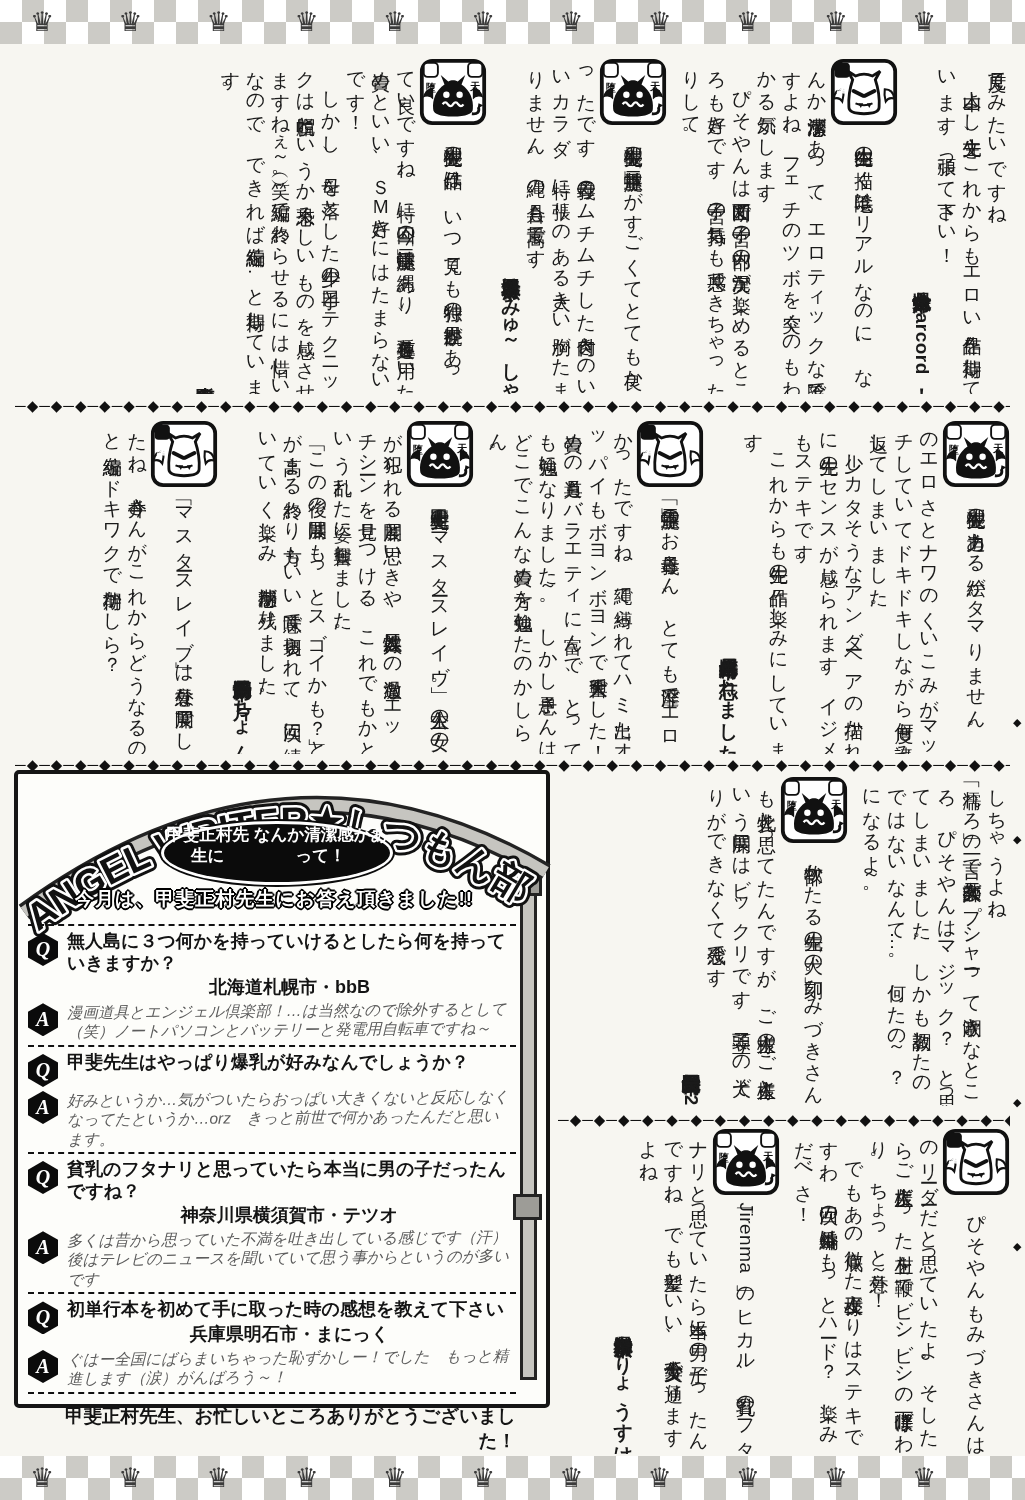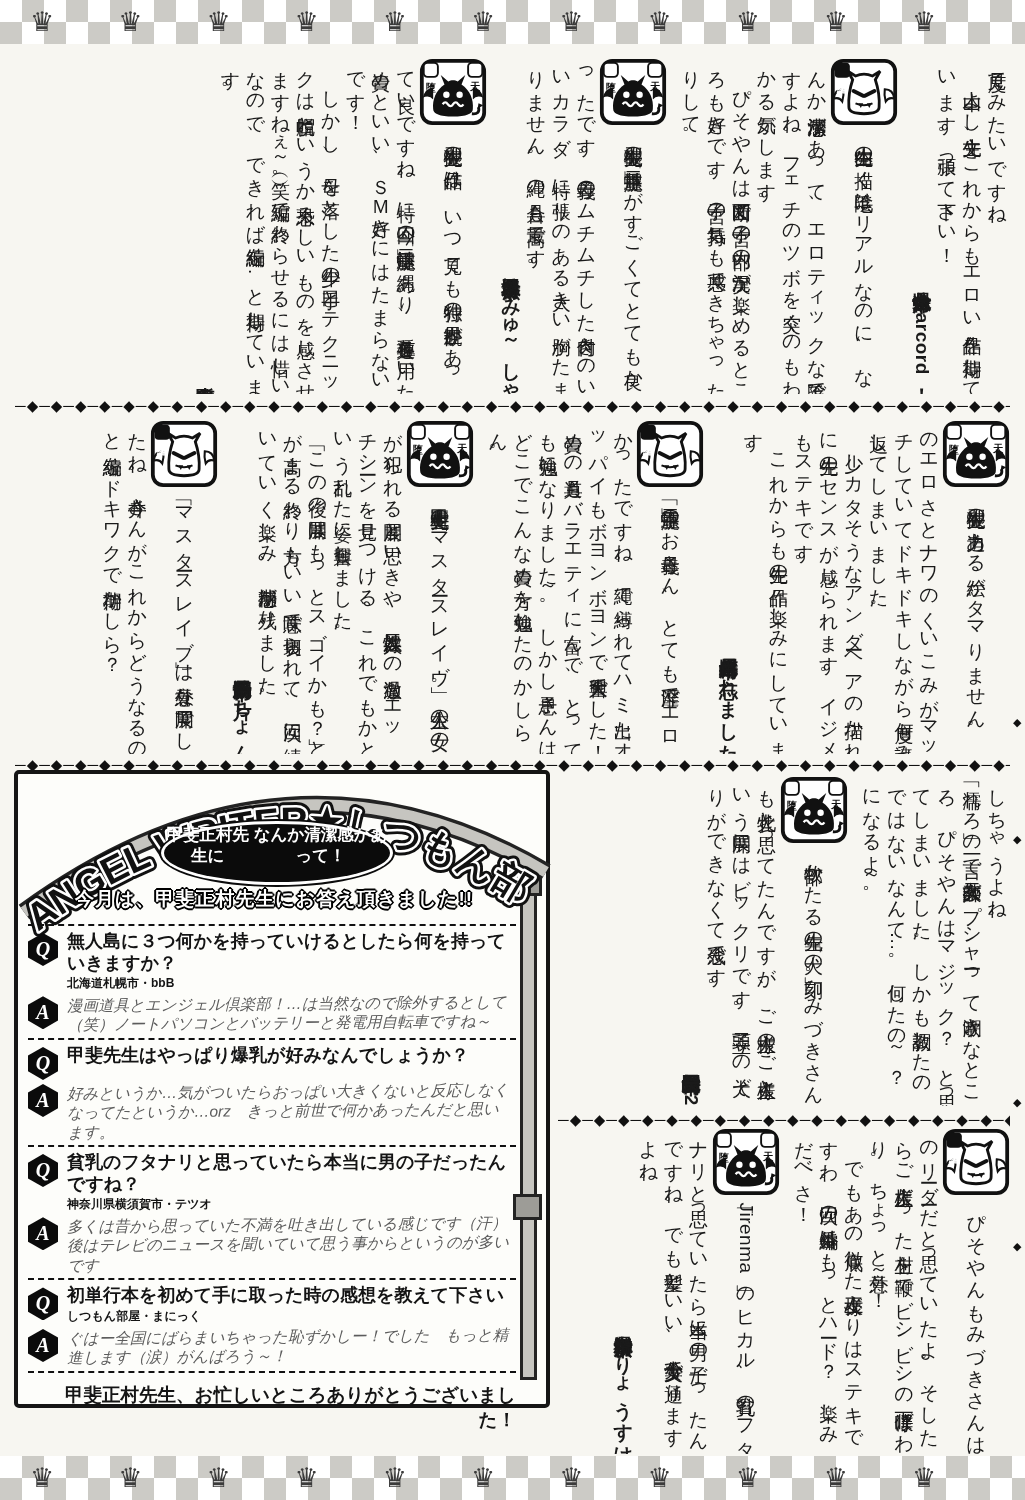--- a/index.html
+++ b/index.html
@@ -80,21 +80,21 @@
   .qrow,.arow{display:flex;gap:9px;align-items:flex-start;}
   .arow{margin-top:2px;}
   .badge{
     flex:0 0 30px;width:30px;height:33px;margin-top:2px;
     clip-path:polygon(50% 0,100% 26%,100% 74%,50% 100%,0 74%,0 26%);
     background:#0b0b0b;color:#fff;display:flex;align-items:center;justify-content:center;
     font-family:"Liberation Serif",serif;font-style:italic;font-weight:700;font-size:20px;
   }
   .qbody{flex:1;}
   .qtext{font-weight:700;font-size:18px;line-height:1.2;margin:0;}
-  .qsender{text-align:left;font-weight:700;font-size:12px;margin:1px 2px 0 0;}
+  .qsender{text-align:center;font-weight:700;font-size:18px;margin:1px 2px 0 0;}
   .atext{margin:0;font-size:15.5px;line-height:1.25;color:#5c5c5c;
     font-style:italic;transform:rotate(-0.5deg);}
   .qa-footer{border-top:2px dashed #111;text-align:right;font-weight:700;
     font-size:18.5px;padding:9px 0 2px;flex:0 0 auto;}
   .defs-holder{position:absolute;width:0;height:0;overflow:hidden;}
 </style>
 </head>
 <body>
 
 <svg class="defs-holder" aria-hidden="true">
@@ -284,21 +284,21 @@
       <div class="arow">
         <div class="badge">A</div>
         <p class="atext">多くは昔から思っていた不満を吐き出している感じです（汗）後はテレビのニュースを聞いていて思う事からというのが多いです</p>
       </div>
     </div>
     <div class="qa-item">
       <div class="qrow">
         <div class="badge">Q</div>
         <div class="qbody">
           <p class="qtext">初単行本を初めて手に取った時の感想を教えて下さい</p>
-          <div class="qsender">しつもん部屋・まにっく</div>
+          <div class="qsender">兵庫県明石市・まにっく</div>
         </div>
       </div>
       <div class="arow">
         <div class="badge">A</div>
         <p class="atext">ぐはー全国にばらまいちゃった恥ずかしー！でした　もっと精進します（涙）がんばろう～！</p>
       </div>
     </div>
     <div class="qa-footer">甲斐正村先生、お忙しいところありがとうございました！</div>
   </div>
 </section>

